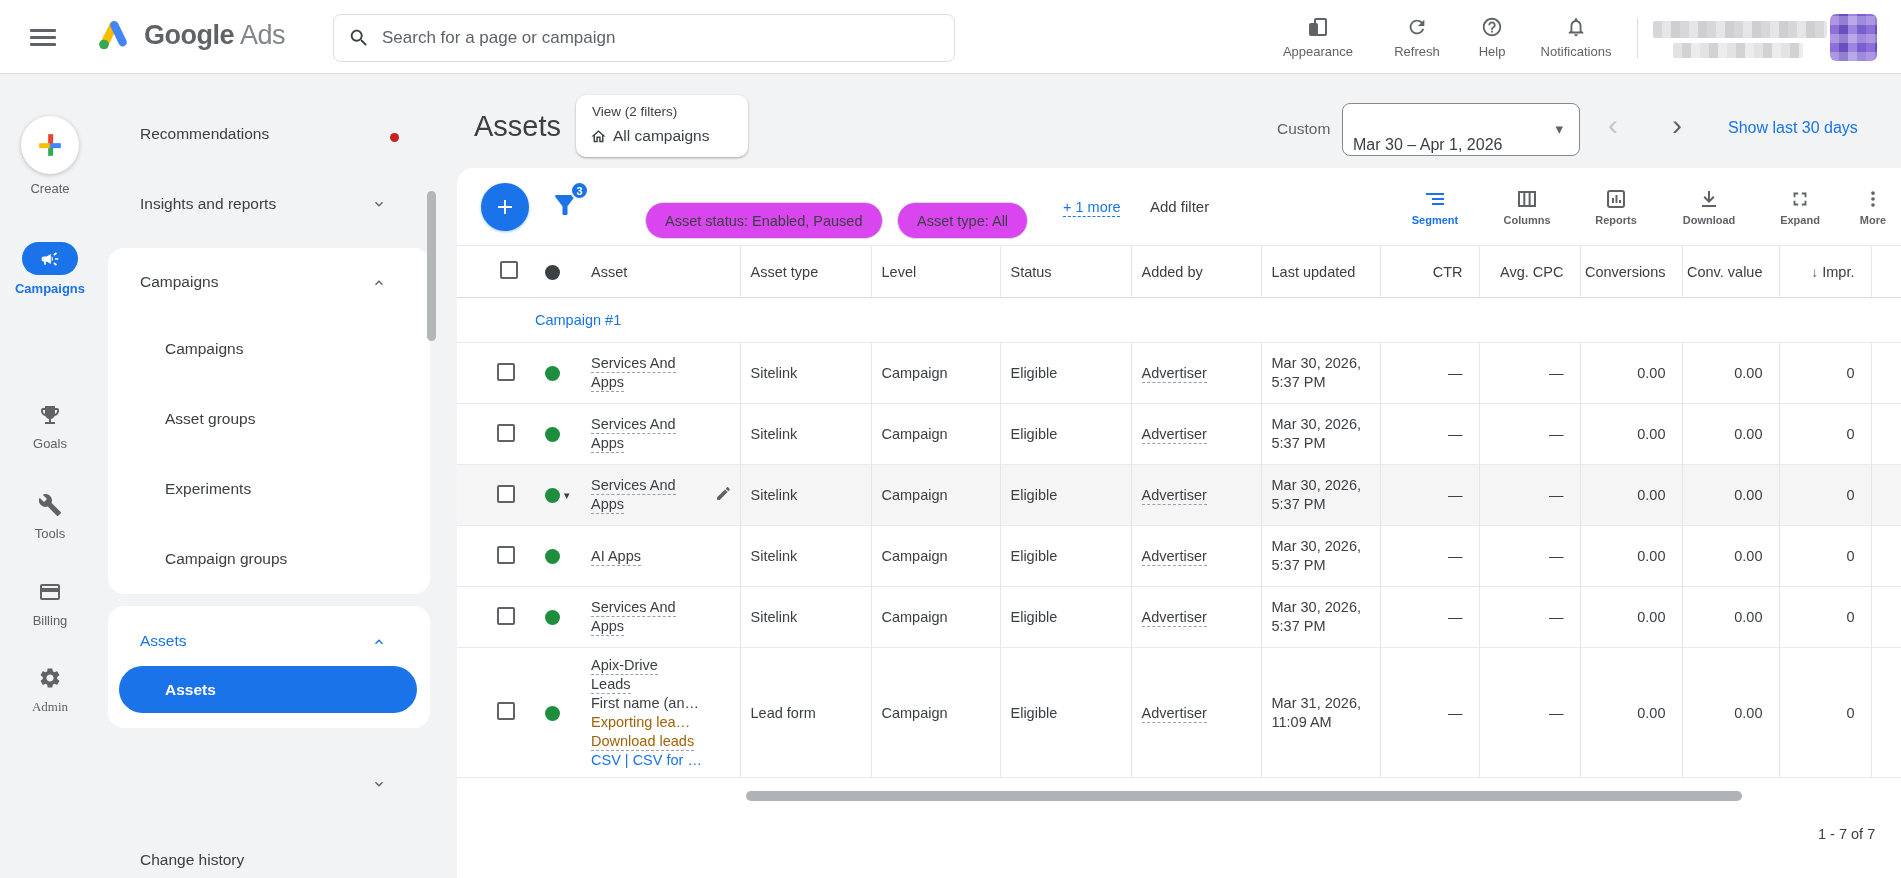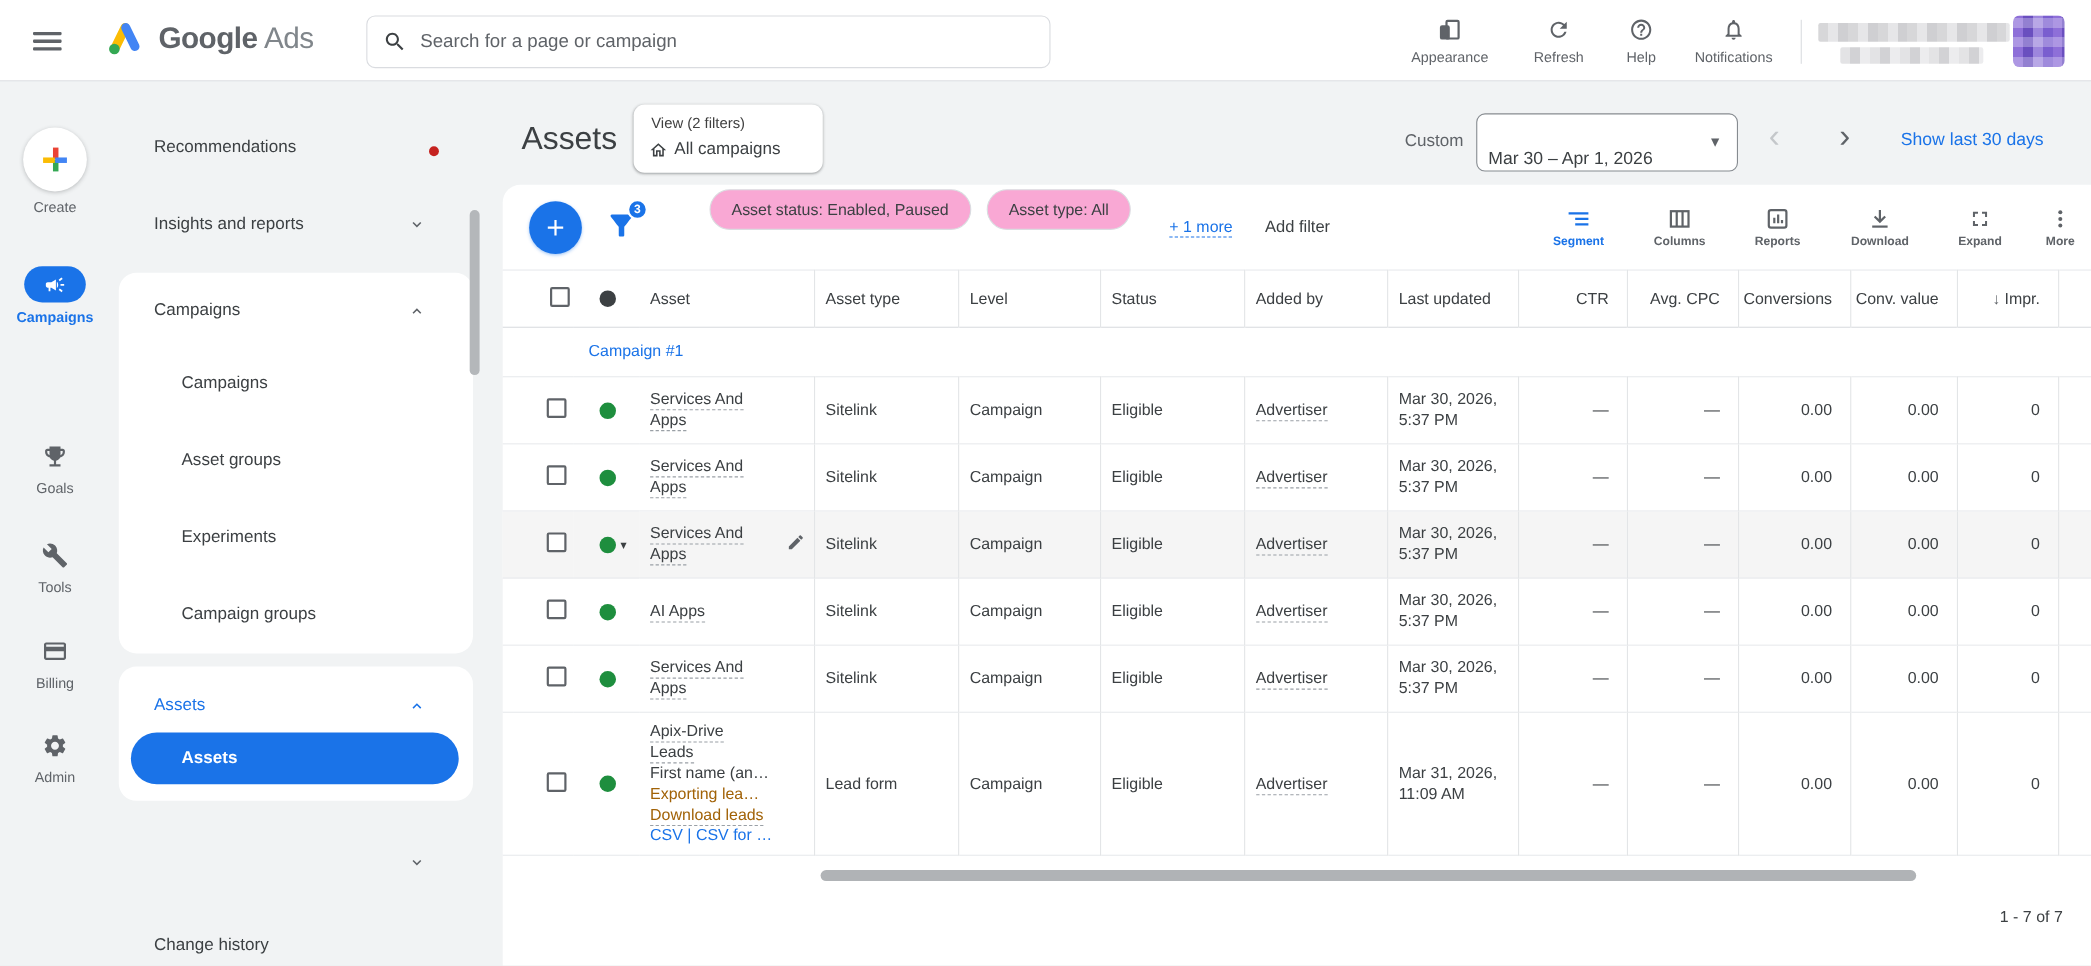--- a/index.html
+++ b/index.html
@@ -60,21 +60,21 @@
   .date-box .dcaret { position:absolute; right:16px; top:16px; font-size:15px; color:#5f6368; }
   .date-prev { position:absolute; left:1608px; top:108px; font-size:30px; color:#c4c7ca; cursor:default; }
   .date-next { position:absolute; left:1672px; top:108px; font-size:30px; color:#5f6368; cursor:pointer; }
   .show-link { position:absolute; left:1728px; top:119px; font-size:16px; color:#1a73e8; font-weight:500; cursor:pointer; }
   
   .main-card { position:absolute; left:457px; top:168px; width:1444px; height:710px; background:#fff; border-top-left-radius:16px; }
   .fab { position:absolute; left:481px; top:183px; width:48px; height:48px; border-radius:50%; background:#1a73e8; box-shadow:0 1px 3px rgba(26,115,232,.4); color:#fff; display:flex; align-items:center; justify-content:center; cursor:pointer; }
   .fab svg { display:block; }
   .funnel-btn { position:absolute; left:550px; top:190px; width:36px; height:34px; cursor:pointer; }
   .funnel-badge { position:absolute; left:570px; top:181px; width:19px; height:19px; border-radius:50%; background:#1a73e8; border:2px solid #fff; color:#fff; font-size:11px; font-weight:700; display:flex; align-items:center; justify-content:center; }
-  .chip { position:absolute; top:172px; height:37px; border:1px solid #dadce0; border-radius:19px; background:#f9a8d4; display:inline-flex; align-items:center; padding:0 19px; font-size:14.5px; color:#3c4043; cursor:pointer; white-space:nowrap; }
+  .chip { position:absolute; top:202px; height:37px; border:1px solid #dadce0; border-radius:19px; background:#d946ef; display:inline-flex; align-items:center; padding:0 19px; font-size:14.5px; color:#3c4043; cursor:pointer; white-space:nowrap; }
   .more-link { position:absolute; left:1063px; top:199px; font-size:14.5px; color:#1a73e8; text-decoration:underline; text-decoration-style:dashed; text-underline-offset:4px; text-decoration-thickness:1px; cursor:pointer; }
   .add-filter { position:absolute; left:1150px; top:198px; font-size:15px; color:#3c4043; cursor:pointer; }
   .tool { position:absolute; top:185px; width:90px; text-align:center; font-size:11px; color:#5f6368; cursor:pointer;font-weight:bold; }
   .tool .ticon { height:27px; display:flex; align-items:center; justify-content:center; margin-bottom:2px; }
   .tool-active, .tool-active .ticon { color:#1a73e8; }
   
   table.grid { position:absolute; left:457px; top:245px; width:1452px; border-collapse:collapse; table-layout:fixed; font-size:14.5px; color:#3c4043; }
   table.grid td, table.grid th { vertical-align:middle; font-weight:400; }
   tr.thead { height:52px; border-top:1px solid #e8eaed; border-bottom:1px solid #dadce0; }
   tr.grow { height:45px; border-bottom:1px solid #e8eaed; }
@@ -214,21 +214,21 @@
 
     <div class="rail-item" style="top:502px;">
       <div class="rail-ic">
         <svg width="24" height="24" viewBox="0 0 24 24" fill="#5f6368">
           <path d="M20 4H4c-1.11 0-1.99.89-1.99 2L2 18c0 1.11.89 2 2 2h16c1.11 0 2-.89 2-2V6c0-1.11-.89-2-2-2zm0 14H4v-6h16v6zm0-10H4V6h16v2z"></path>
         </svg>
       </div>
       <div>Billing</div>
     </div>
 
-    <div class="rail-item" style="top:588px;">
+    <div class="rail-item" style="top:588px;font-family:Liberation Serif, serif;">
       <div class="rail-ic">
         <svg width="24" height="24" viewBox="0 0 24 24" fill="#5f6368">
           <path d="M19.14 12.94c.04-.3.06-.61.06-.94 0-.32-.02-.64-.07-.94l2.03-1.58c.18-.14.23-.41.12-.61l-1.92-3.32c-.12-.22-.37-.29-.59-.22l-2.39.96c-.5-.38-1.03-.7-1.62-.94l-.36-2.54c-.04-.24-.24-.41-.48-.41h-3.84c-.24 0-.43.17-.47.41l-.36 2.54c-.59.24-1.13.57-1.62.94l-2.39-.96c-.22-.08-.47 0-.59.22L2.74 8.87c-.12.21-.08.47.12.61l2.03 1.58c-.05.3-.09.63-.09.94s.02.64.07.94l-2.03 1.58c-.18.14-.23.41-.12.61l1.92 3.32c.12.22.37.29.59.22l2.39-.96c.5.38 1.03.7 1.62.94l.36 2.54c.05.24.24.41.48.41h3.84c.24 0 .44-.17.47-.41l.36-2.54c.59-.24 1.13-.56 1.62-.94l2.39.96c.22.08.47 0 .59-.22l1.92-3.32c.12-.22.07-.47-.12-.61l-2.01-1.58zM12 15.6c-1.98 0-3.6-1.62-3.6-3.6s1.62-3.6 3.6-3.6 3.6 1.62 3.6 3.6-1.62 3.6-3.6 3.6z"></path>
         </svg>
       </div>
       <div>Admin</div>
     </div>
   </div>
 
   <div class="sidenav">

